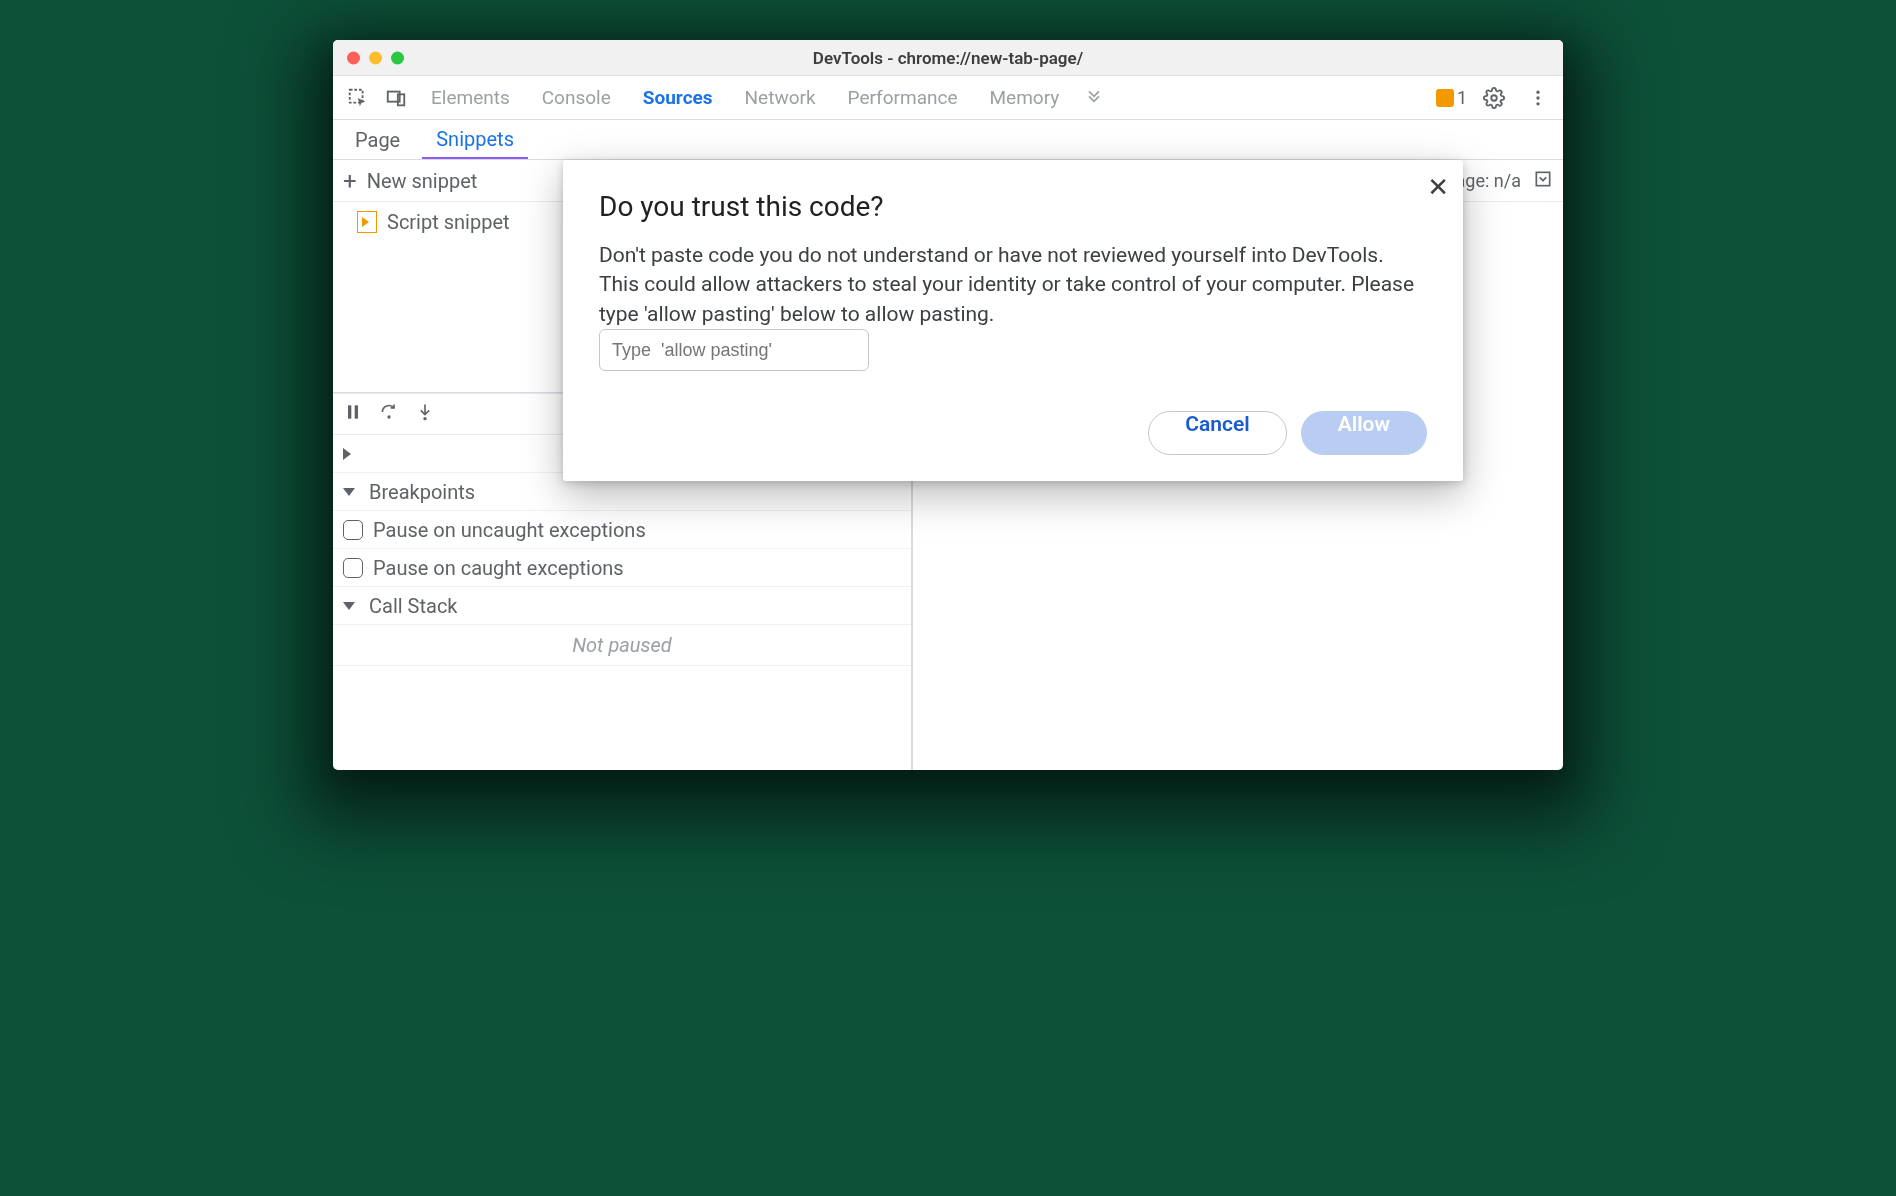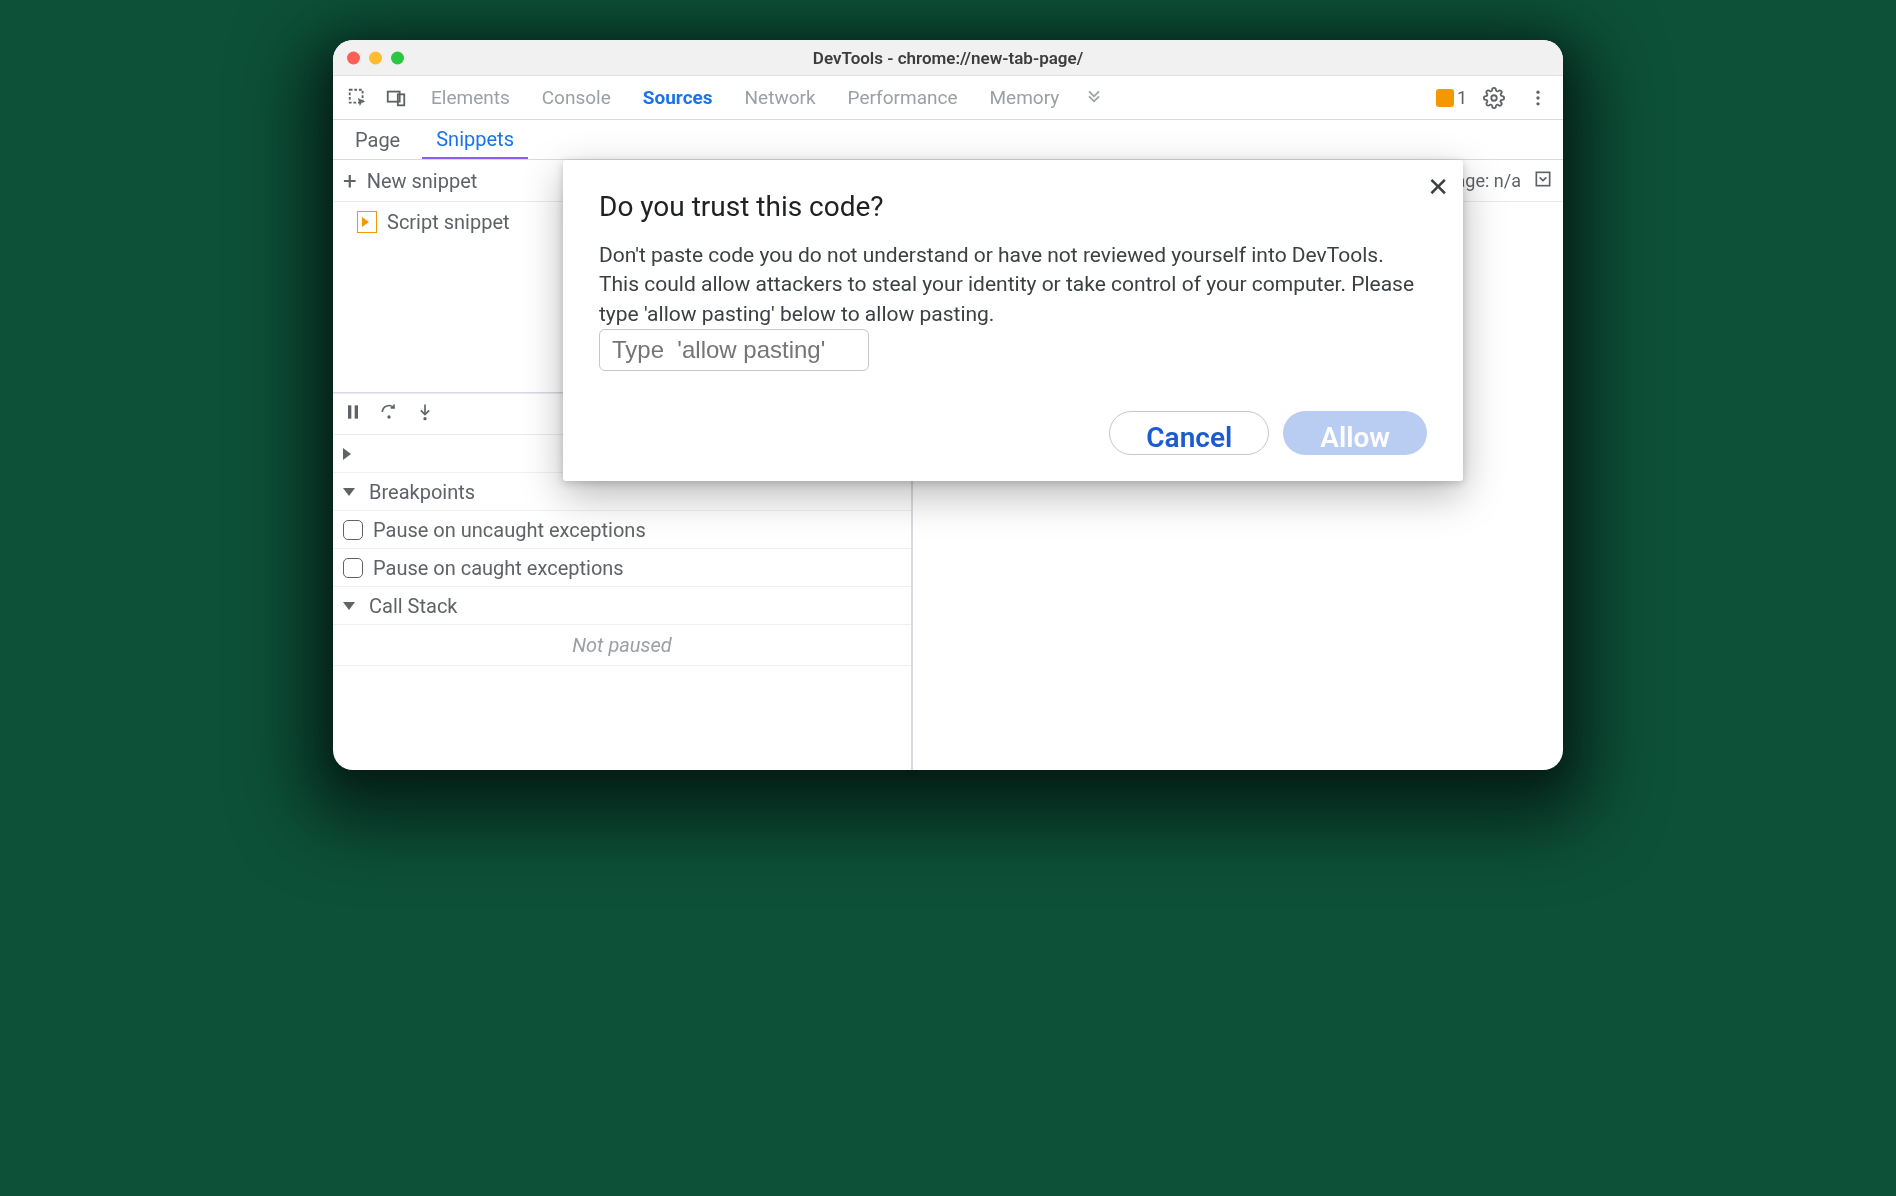--- a/index.html
+++ b/index.html
@@ -16,21 +16,21 @@
     display: flex;
     align-items: flex-start;
     justify-content: center;
   }
   .window {
     position: relative;
     width: 1230px;
     height: 730px;
     margin-top: 40px;
     background: #fff;
-    border-radius: 20px;
+    border-radius: 5px;
     box-shadow: 0 25px 70px 30px rgba(0,0,0,0.55), 0 8px 30px rgba(0,0,0,0.3);
     overflow: hidden;
   }
   
   .titlebar {
     height: 36px;
     background: #f1f1f1;
     border-bottom: 1px solid #e0e0e0;
     display: flex;
     align-items: center;
@@ -293,38 +293,38 @@
     font-size: 21px;
     line-height: 1.4;
     color: #3c4043;
   }
   .modal input[type=text] {
     width: 270px;
     height: 42px;
     border: 1px solid #c4c7cc;
     border-radius: 6px;
     padding: 0 12px;
-    font-size: 24px;
+    font-size: 18px;
     color: #5f6368;
   }
   .modal-buttons {
     display: flex;
     justify-content: flex-end;
     gap: 14px;
     margin-top: 40px;
   }
   .btn {
     height: 44px;
     padding: 0 36px;
-    font-size: 28px;
+    font-size: 21px;
     font-weight: 600;
     border-radius: 22px;
     border: 1px solid transparent;
     display: flex;
-    align-items: flex-end;
+    align-items: flex-start;
     cursor: pointer;
   }
   .btn.cancel {
     background: #fff;
     border: 1px solid #c4c7cc;
     color: #1a5bd0;
   }
   .btn.allow {
     background: #b9cdf2;
     color: #fff;

